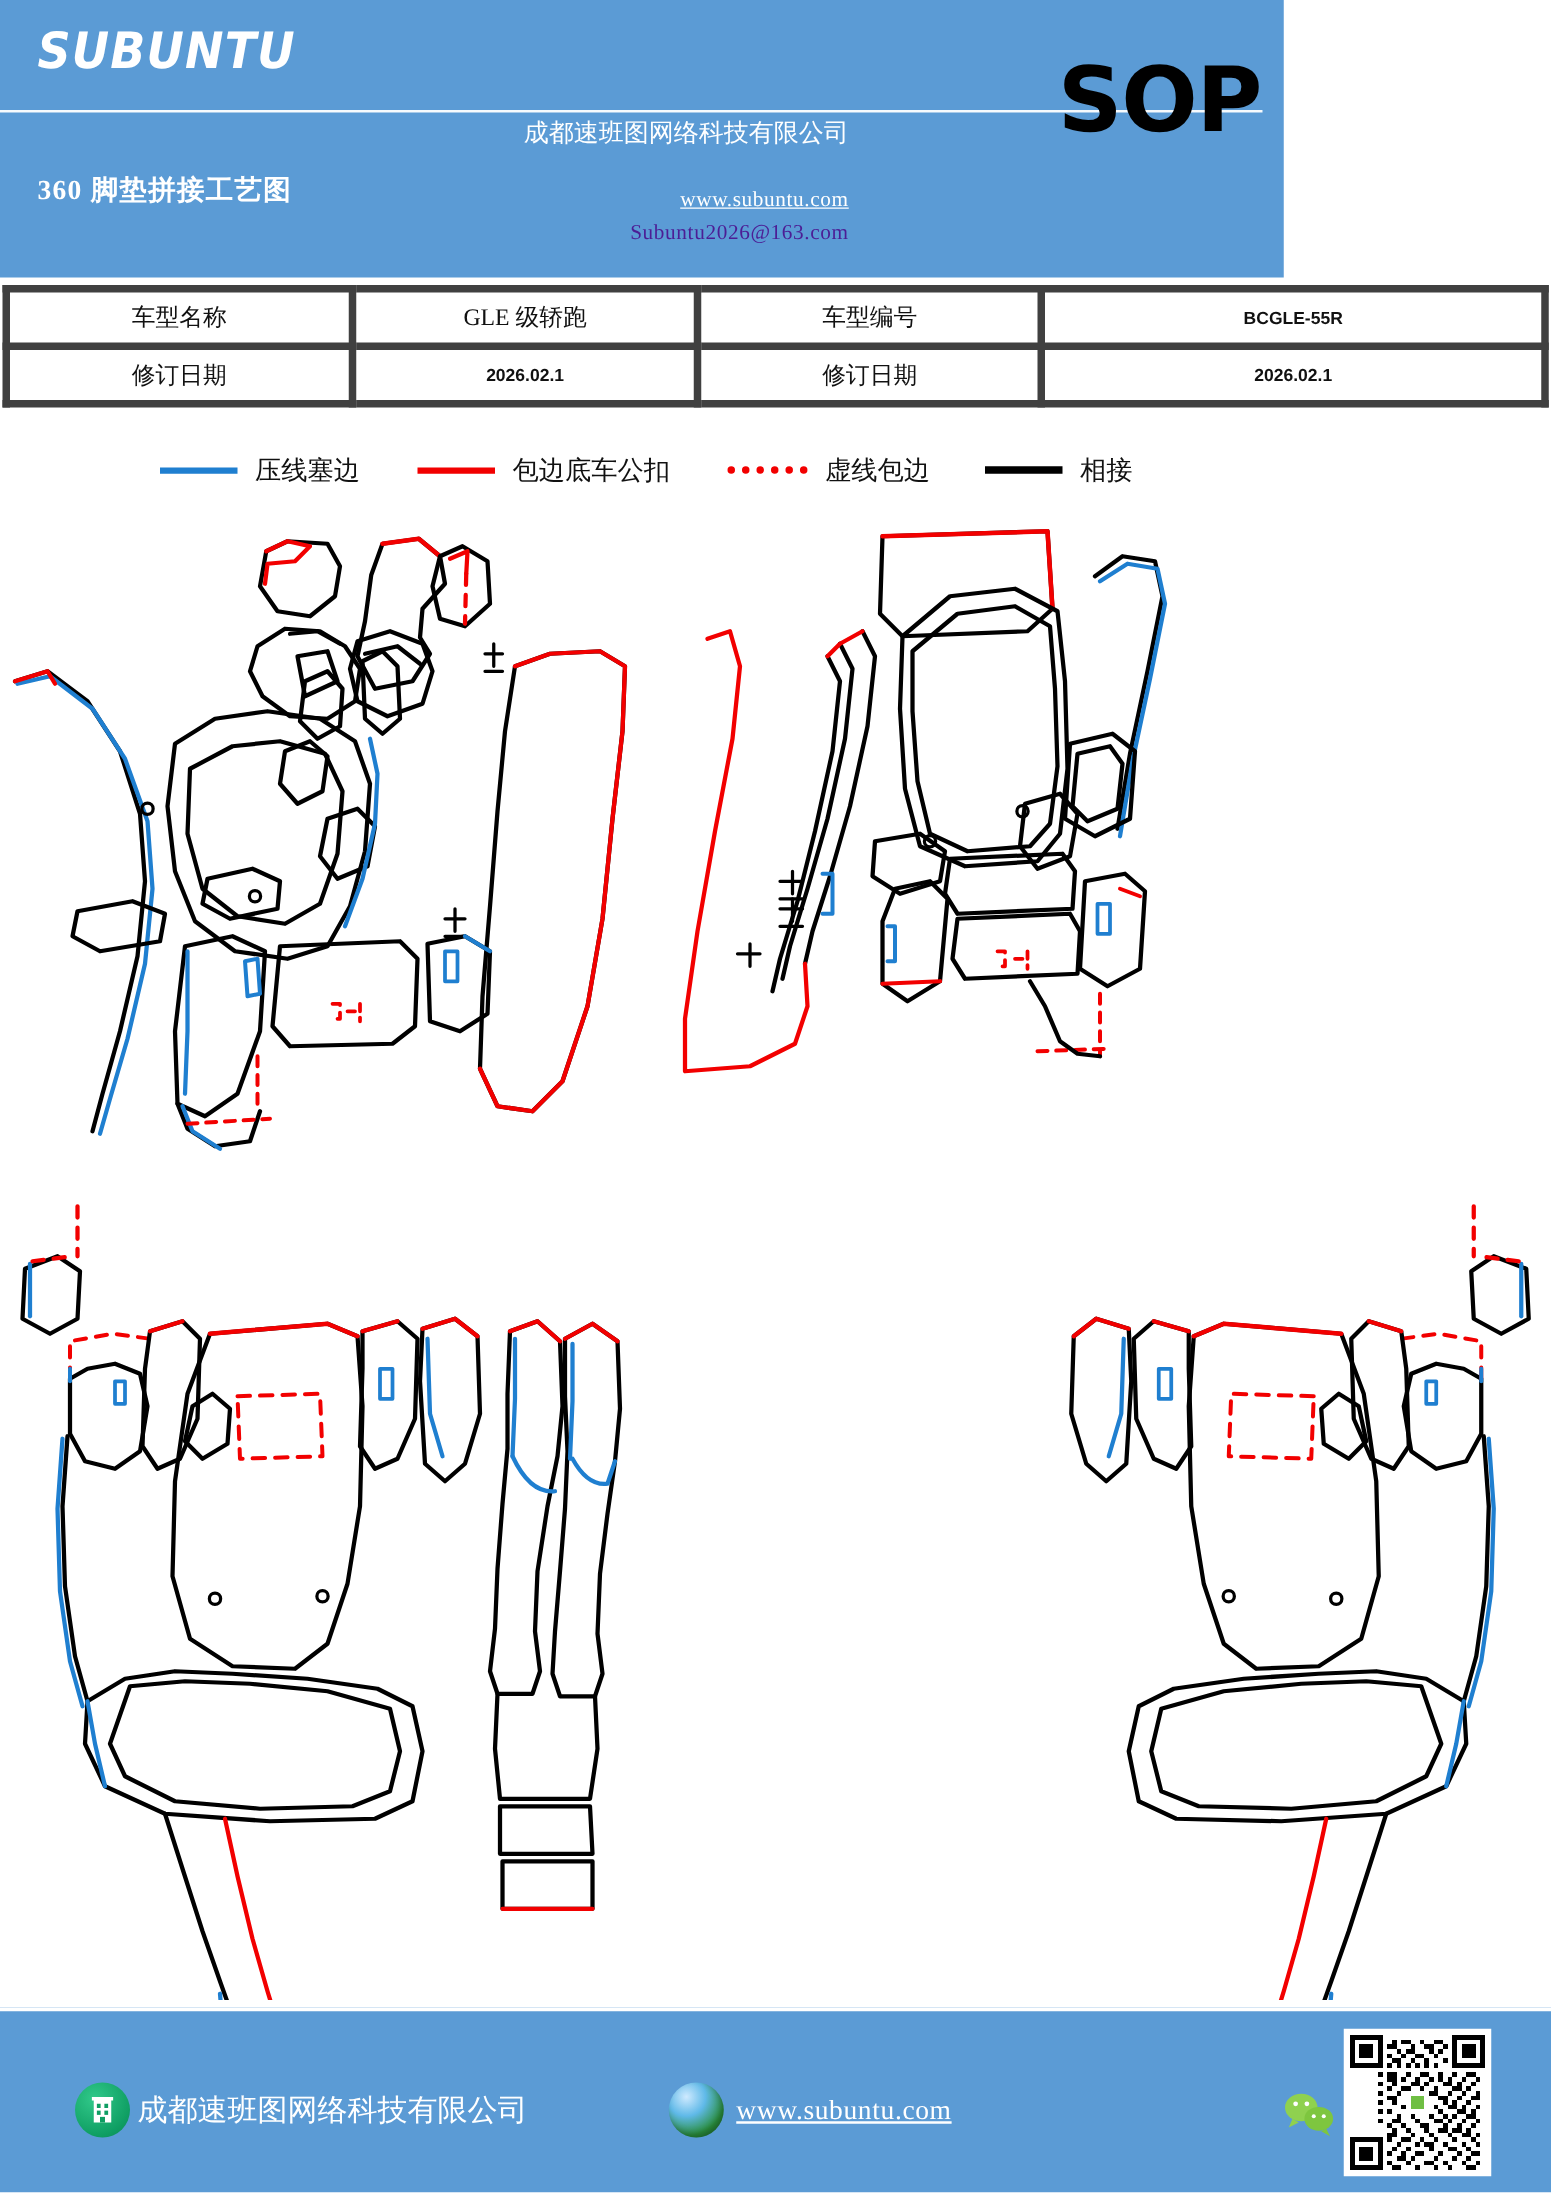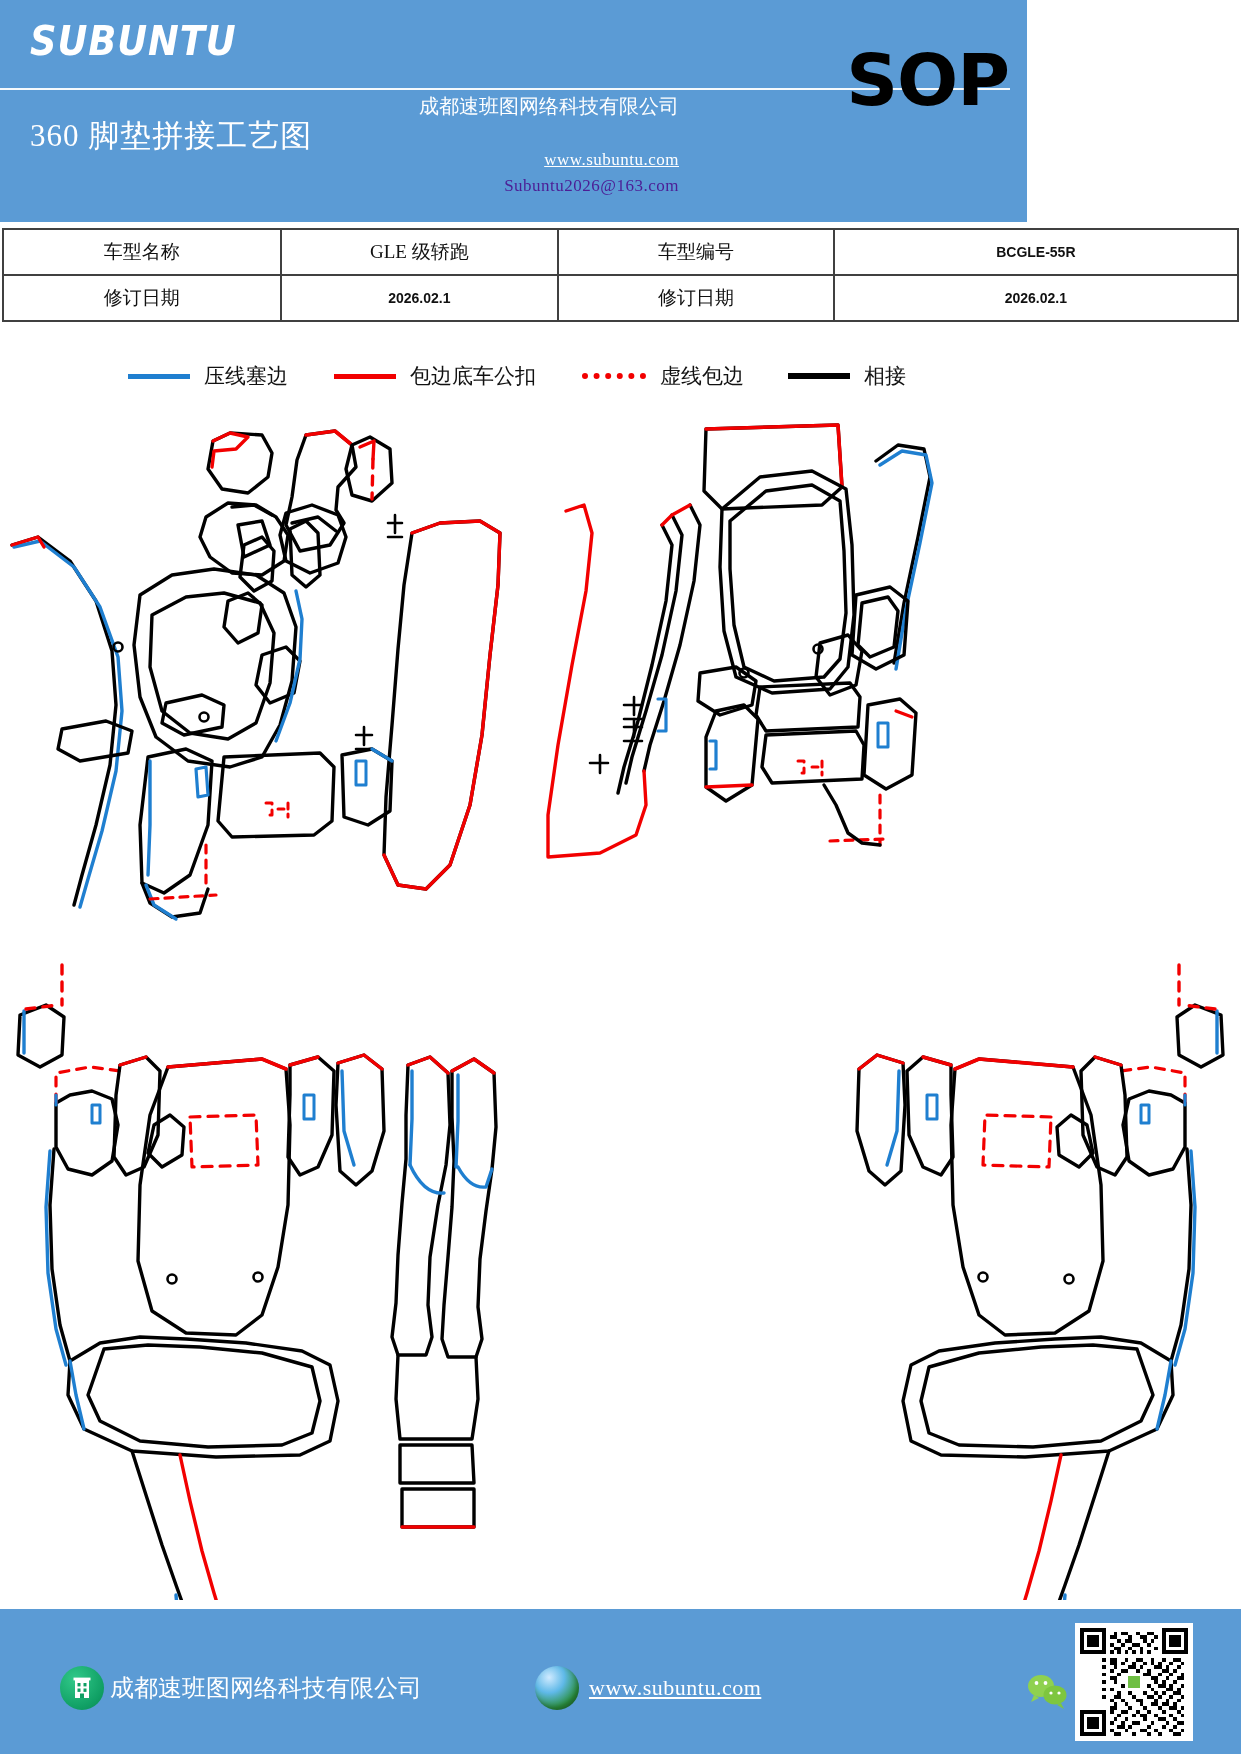--- a/index.html
+++ b/index.html
@@ -24,24 +24,25 @@
     font-size: 40px; letter-spacing: 1px;
     color: #ffffff;
     transform: scaleX(0.92);
     transform-origin: left center;
   }
   .hdr-rule {
     position: absolute; left: 0px; top: 88px;
     width: 1010px; height: 2px; background: #ffffff; opacity: .95;
   }
   .doc-title {
-    position: absolute; left: 30px; top: 115px;
-    font-size: 31px; color: #ffffff;
+    position: absolute; left: 30px; top: 137px;
+    font-size: 22px; color: #ffffff;
     letter-spacing: 1px;
     white-space: nowrap;
+    font-weight: bold;
   }
   .sop {
     position: absolute; right: 18px; top: 46px;
     font-family: "DejaVu Sans", sans-serif;
     font-weight: 700; font-size: 72px; line-height: .95;
     color: #000000; letter-spacing: -1px;
   }
   .hdr-company {
     position: absolute; right: 348px; top: 93px;
     font-size: 20px; color: #ffffff; white-space: nowrap;
@@ -60,21 +61,21 @@
   }
 
   
   .info-table {
     position: absolute; left: 2px; top: 228px;
     width: 1237px;
     border-collapse: collapse;
     background: #ffffff;
   }
   .info-table td {
-    border: 2px solid #404040;
+    border: 6px solid #404040;
     height: 46px;
     text-align: center;
     vertical-align: middle;
     font-size: 19px;
     color: #111;
     white-space: nowrap;
   }
   .info-table td.c1 { width: 278px; }
   .info-table td.c2 { width: 278px; }
   .info-table td.c3 { width: 276px; text-align: center; }

